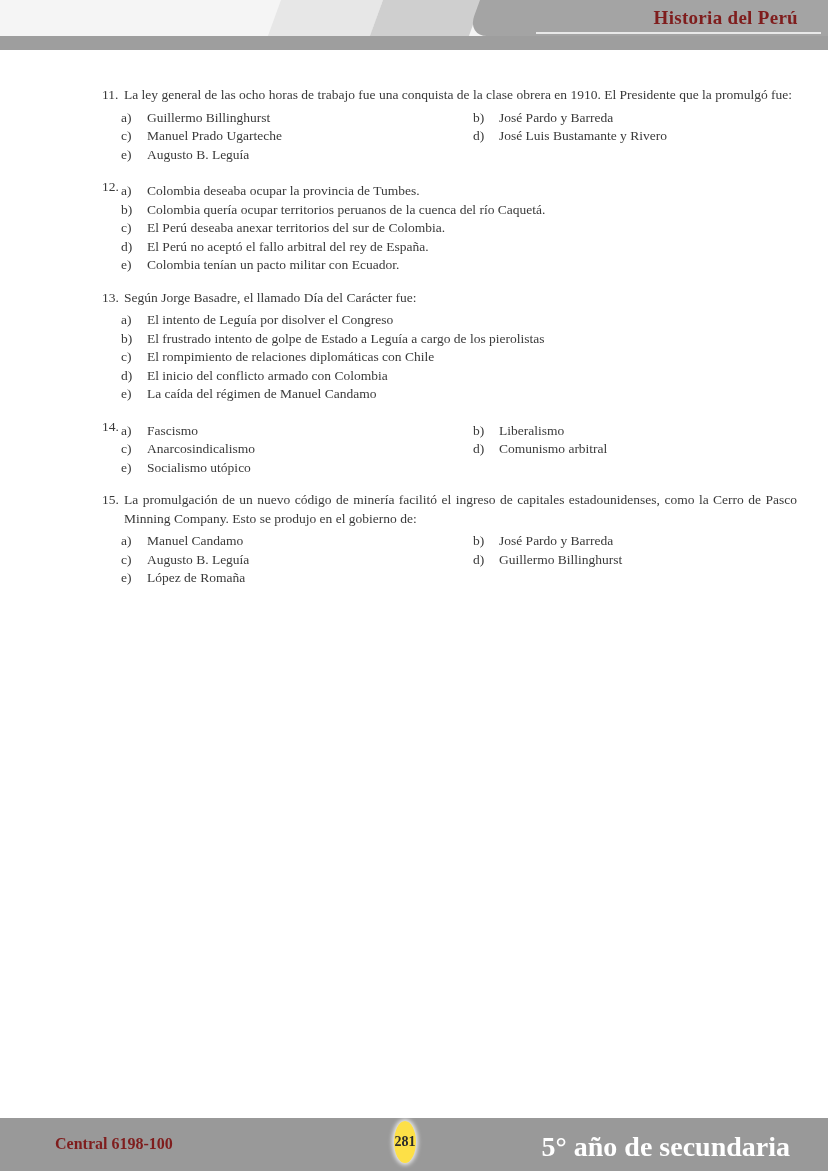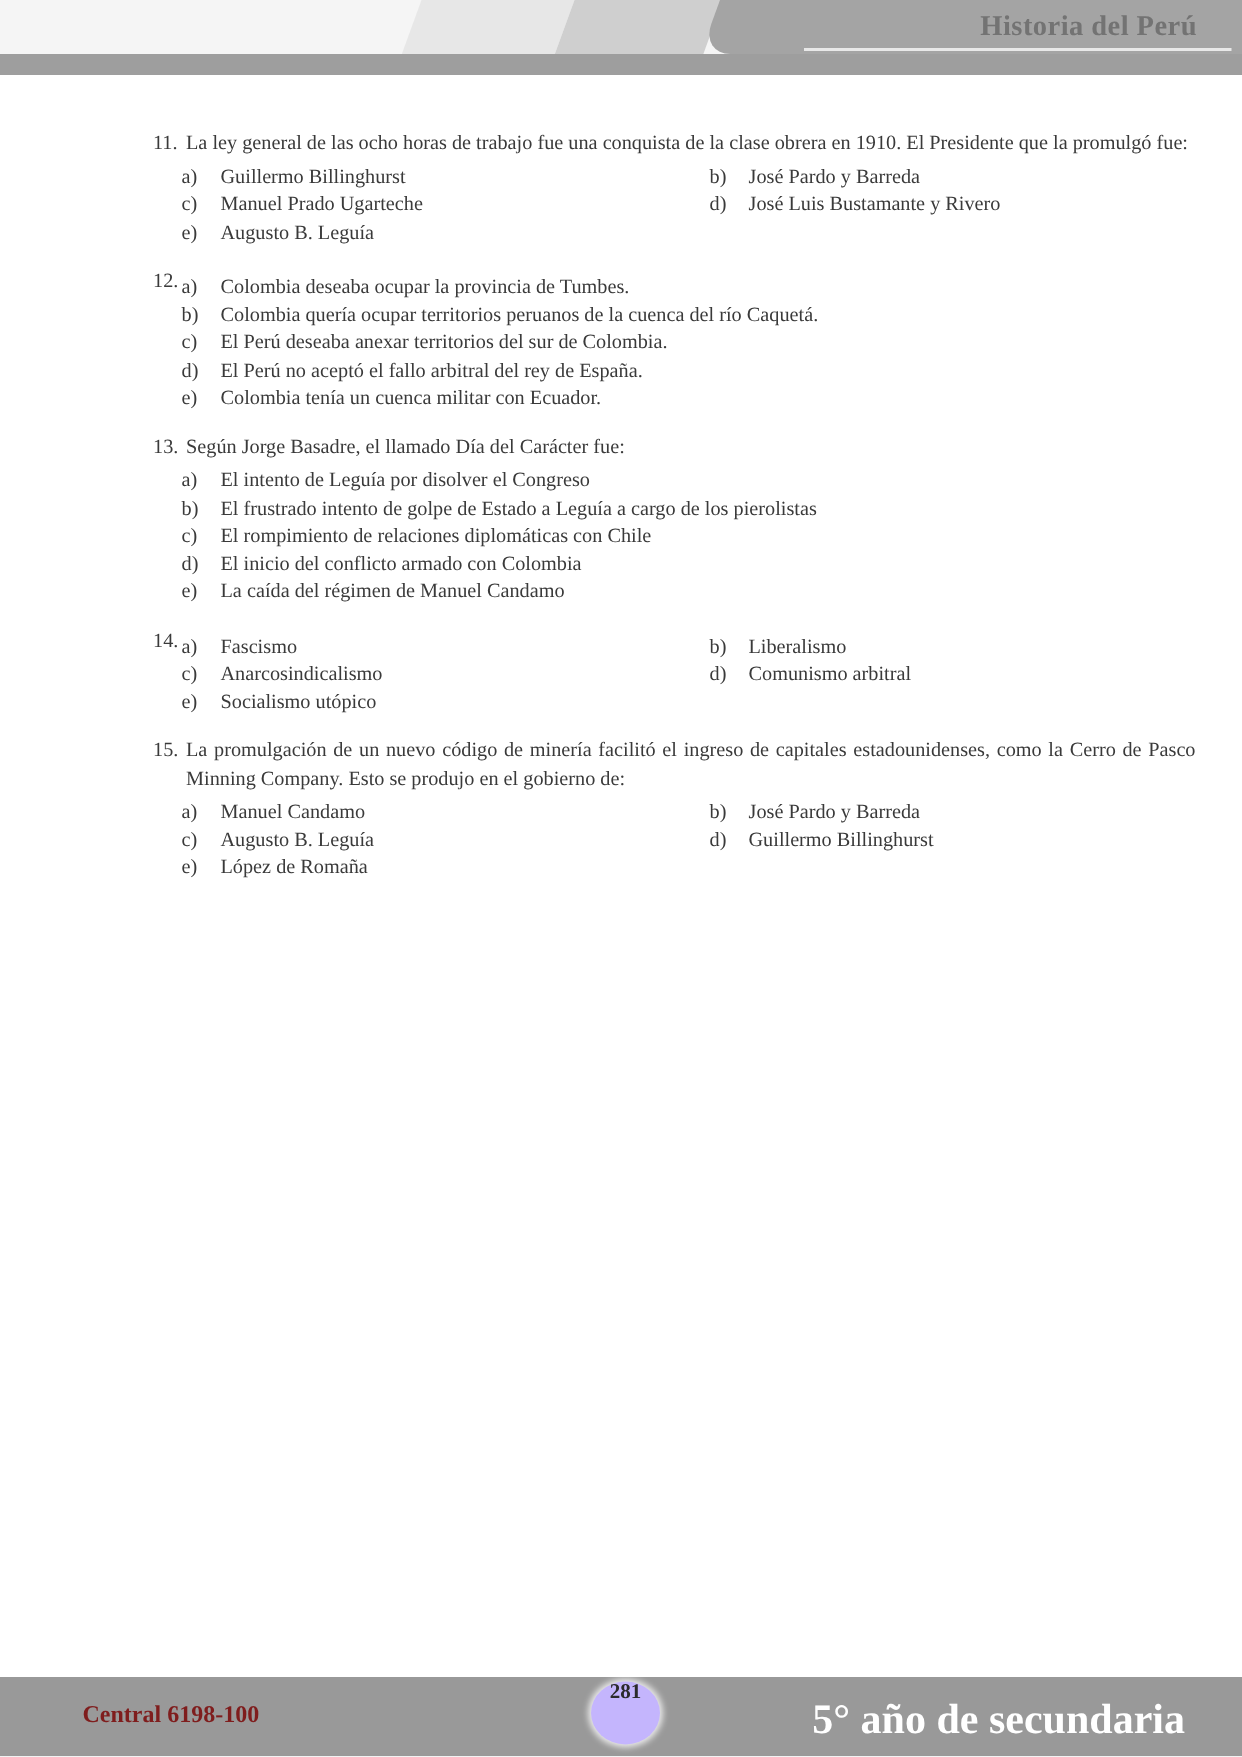--- a/index.html
+++ b/index.html
@@ -21,21 +21,21 @@
   .stripe2 { left: 383px; width: 99px; background: #cfcfcf; }
   .title-region {
     position: absolute; top: 0; left: 480px; width: 400px; height: 36px;
     background: #a4a4a4; transform: skewX(-20deg); transform-origin: top;
     border-bottom-left-radius: 20px;
   }
   .header-bar { position: absolute; top: 36px; left: 0; width: 828px; height: 14px; background: #9e9e9e; }
   .title-underline { position: absolute; top: 32px; left: 536px; width: 285px; height: 2px; background: #e8e8e8; }
   .header-title {
     position: absolute; top: 7px; right: 30px;
-    font-size: 19px; font-weight: bold; color: #737373; letter-spacing: 0.3px;
+    font-size: 19px; font-weight: bold; color: #7f1d1d; letter-spacing: 0.3px;
   }
 
   
   .content { position: absolute; top: 86px; left: 78px; width: 695px; margin-left: 24px; }
   .question { display: grid; grid-template-columns: 22px 1fr; margin-bottom: 14px; }
   .q-number { font-size: 13.5px; line-height: 18.5px; }
   .q-text { font-size: 13.5px; line-height: 18.5px; text-align: justify; }
   .opts { margin-top: 4px; margin-left: -3px; }
   .opts-grid-2 { display: grid; grid-template-columns: 352px 1fr; }
   .opt { display: flex; font-size: 13.5px; line-height: 18.5px; }
@@ -46,24 +46,24 @@
   .footer-band { position: absolute; top: 1118px; left: 0; width: 828px; height: 53px; background: #999999; }
   .footer-left {
     position: absolute; top: 1135px; left: 55px;
     font-size: 16px; font-weight: bold; color: #7f1d1d;
   }
   .footer-right {
     position: absolute; top: 1131px; right: 38px;
     font-size: 28px; font-weight: bold; color: #ffffff;
   }
   .page-badge {
-    position: absolute; top: 1121px; left: 394px; width: 46px; height: 42px;
-    background: #c4b5fd; border-radius: 50%;
+    position: absolute; top: 1121px; left: 394px; width: 22px; height: 42px;
+    background: #fde047; border-radius: 50%;
     box-shadow: 0 0 4px 2px rgba(255,255,255,0.8);
-    display: flex; justify-content: center;
+    display: flex; align-items: center; justify-content: center;
   }
   .page-badge span { font-size: 14px; font-weight: bold; color: #2b2b2b; }
 </style>
 </head>
 <body>
 
 <div class="page">
 
   <div class="header">
     <div class="header-bg-light"></div>
@@ -121,21 +121,21 @@
           <div class="opt">
             <span class="opt-letter">c)</span>
             <span class="opt-text">El Perú deseaba anexar territorios del sur de Colombia.</span>
           </div>
           <div class="opt">
             <span class="opt-letter">d)</span>
             <span class="opt-text">El Perú no aceptó el fallo arbitral del rey de España.</span>
           </div>
           <div class="opt">
             <span class="opt-letter">e)</span>
-            <span class="opt-text">Colombia tenía un cuenca militar con Ecuador.</span>
+            <span class="opt-text">Colombia tenían un pacto militar con Ecuador.</span>
           </div>
         </div>
       </div>
     </div>
 
     <div class="question">
       <div class="q-number">13.</div>
       <div>
         <div class="q-text">Según Jorge Basadre, el llamado Día del Carácter fue:</div>
         <div class="opts">

